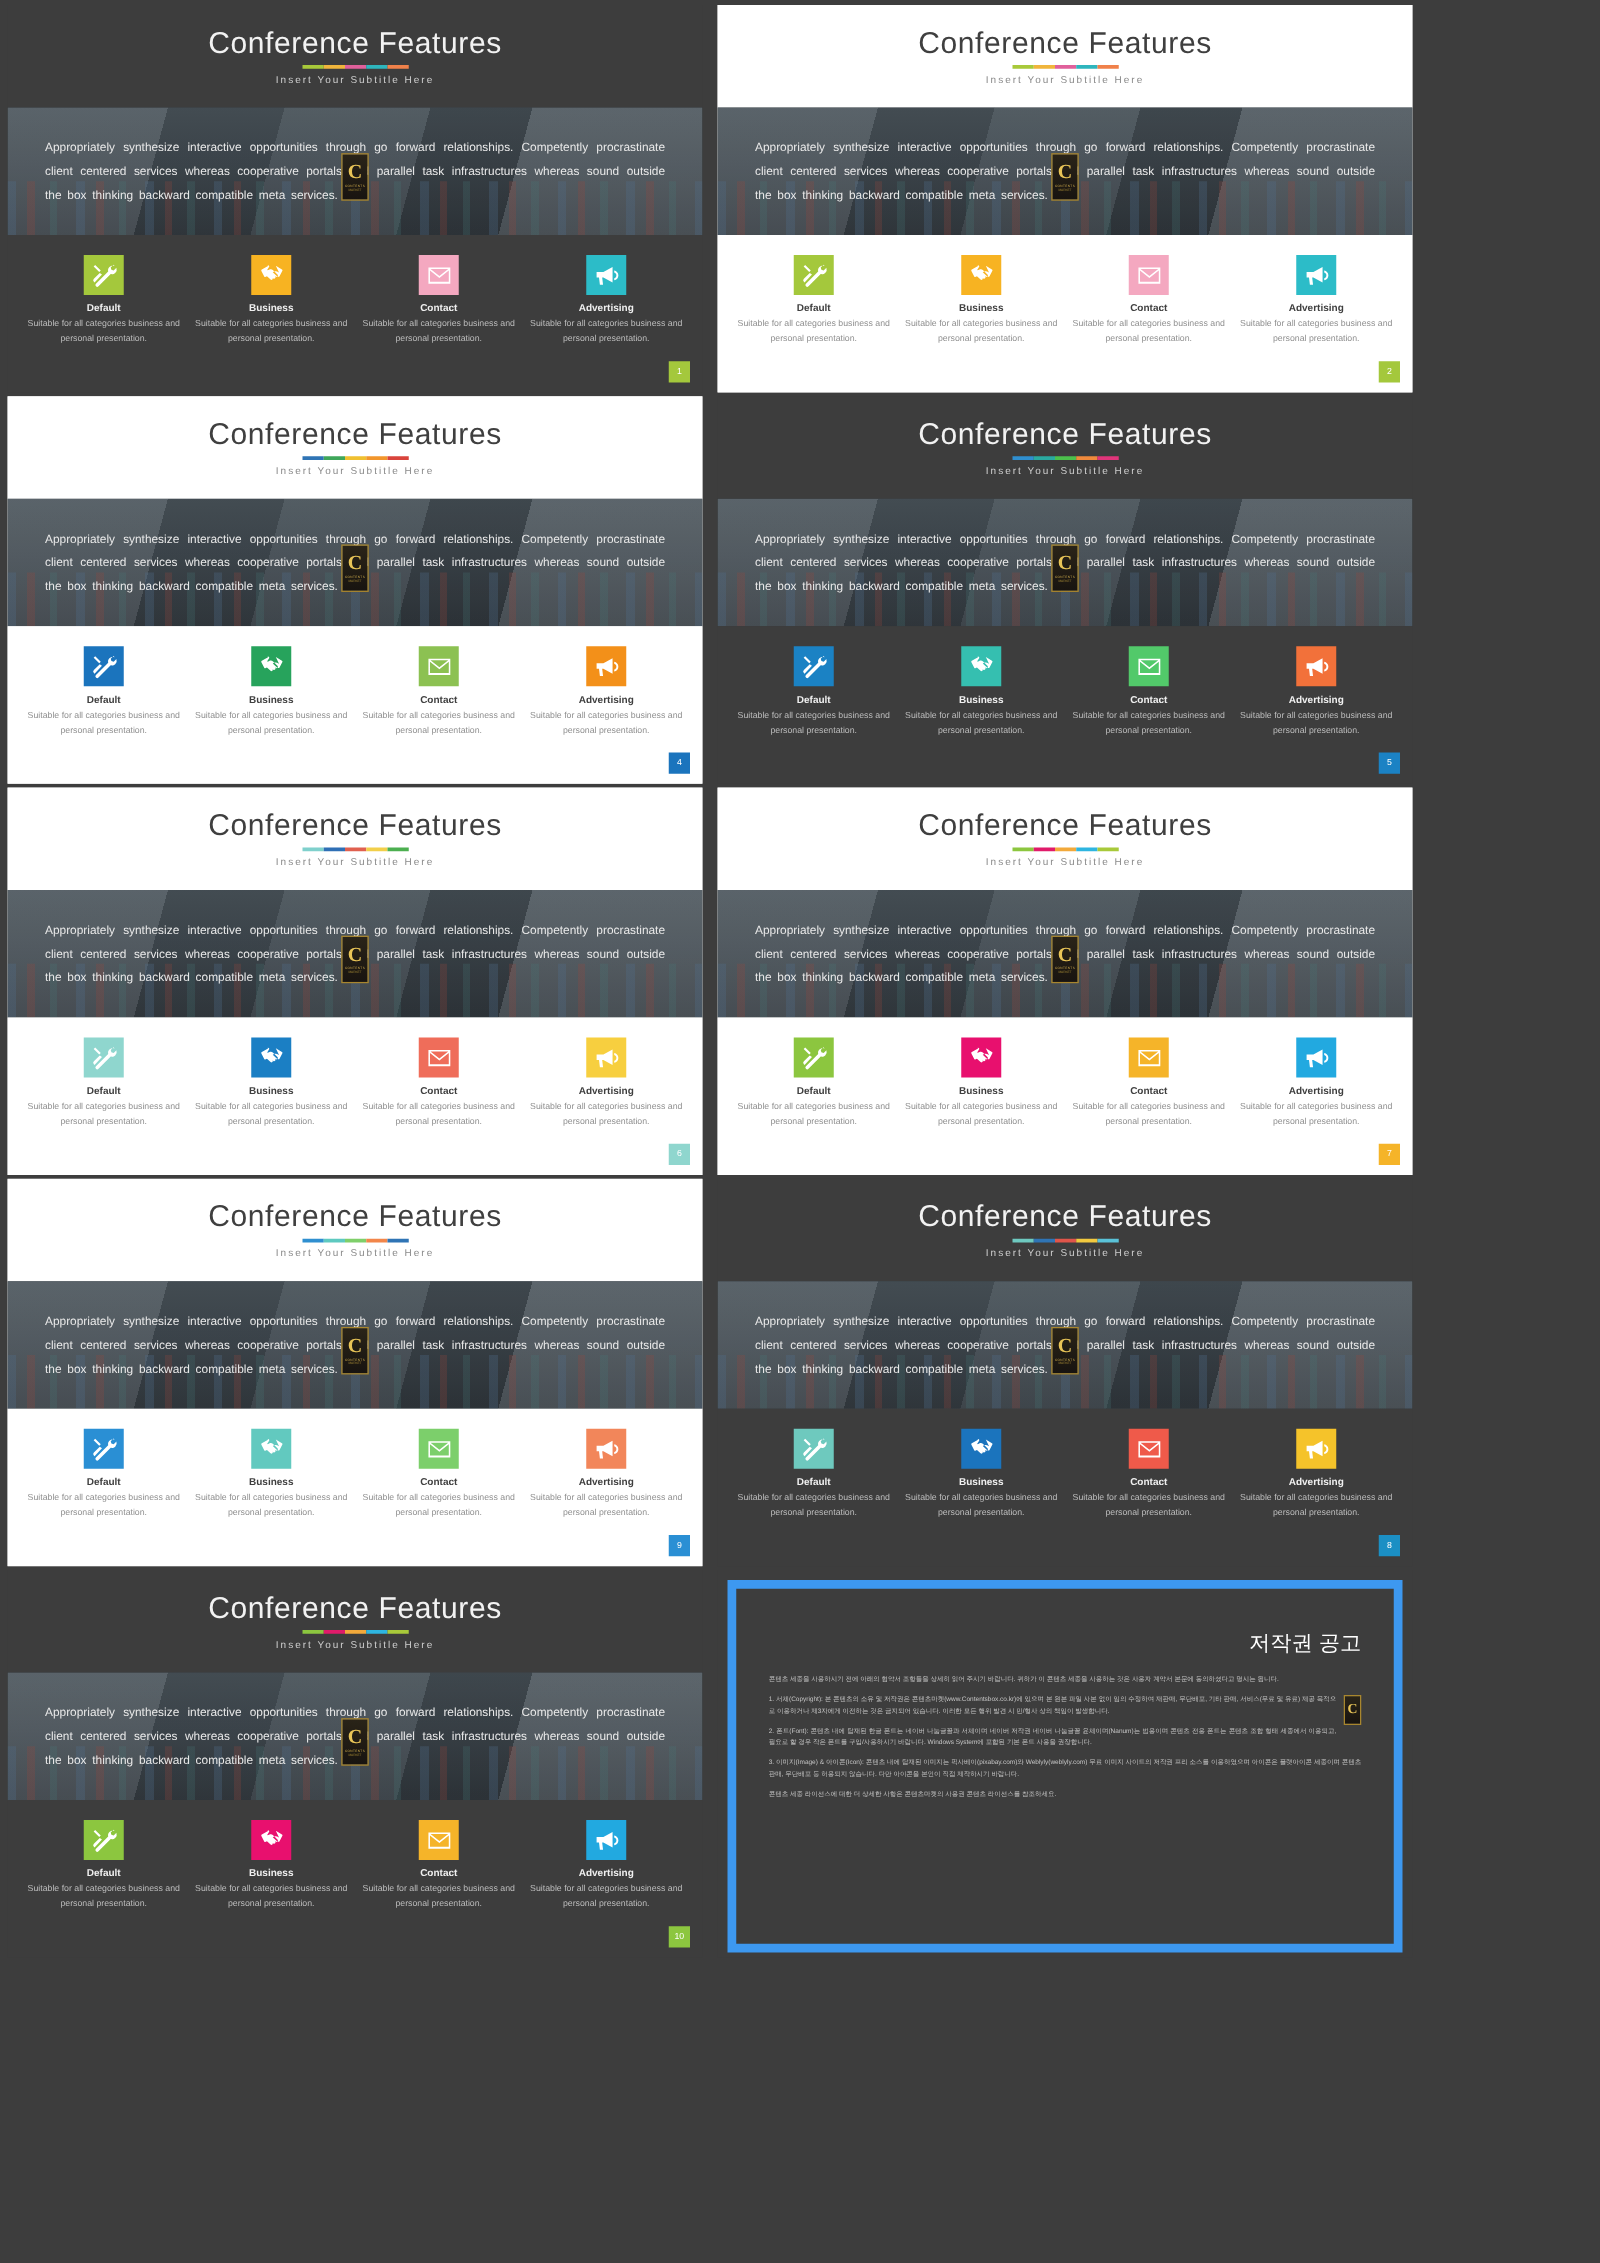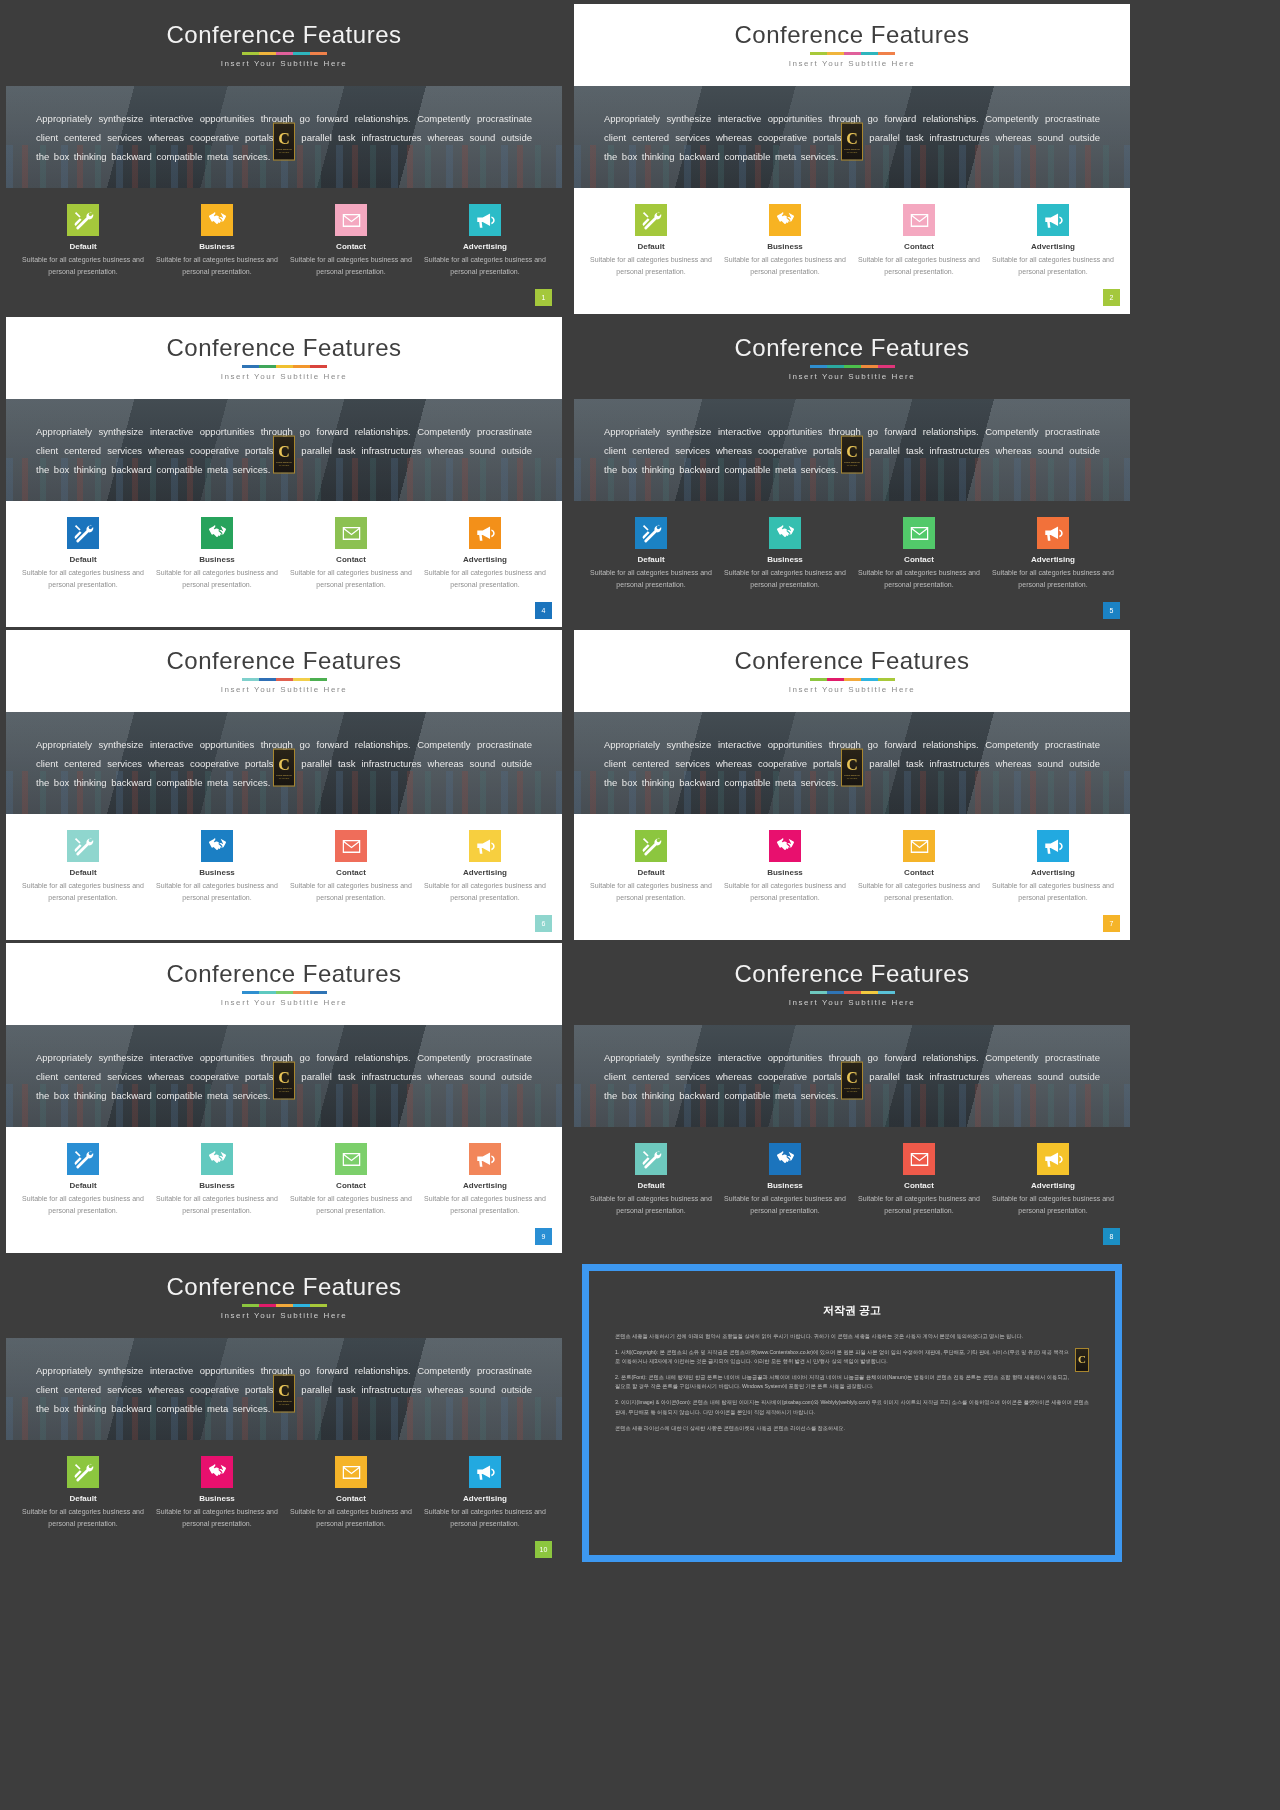--- a/index.html
+++ b/index.html
@@ -126,21 +126,21 @@
     width:556px; height:310px; position:relative;
     background:#3d3d3d; padding:8px 0 0 0;
     display:flex; align-items:flex-start; justify-content:center;
   }
   .cframe {
     width:540px; height:298px;
     border:7px solid #3d98f0;
     background:#3d3d3d;
     padding:14px 26px 10px 26px;
   }
-  .ctitle { text-align:center; font-size:11px; font-weight:700; color:#fff; margin:18px 0 14px 0; }
+  .ctitle { text-align:right; font-size:17px; font-weight:400; color:#fff; margin:18px 0 14px 0; }
   .cpara { font-size:5.2px; line-height:1.75; color:#c6c6c6; margin-bottom:7px; text-align:justify; }
   .cwm {
     float:right; width:14px; height:24px; margin:0 0 2px 6px;
     border:1px solid #a8862e; background:linear-gradient(180deg,#2a2418,#181410);
     display:flex; align-items:center; justify-content:center;
     font-family:"Liberation Serif", serif; color:#e8c457; font-size:11px; font-weight:700;
   }
 </style>
 </head>
 <body>

